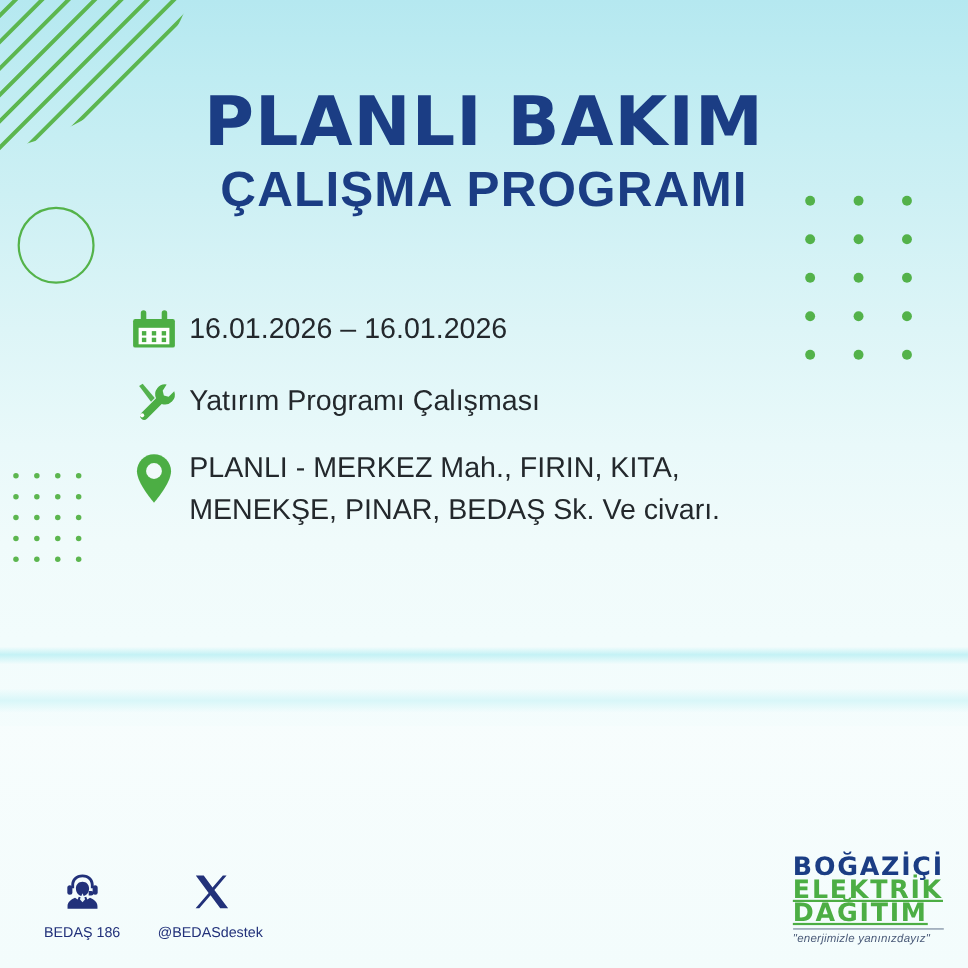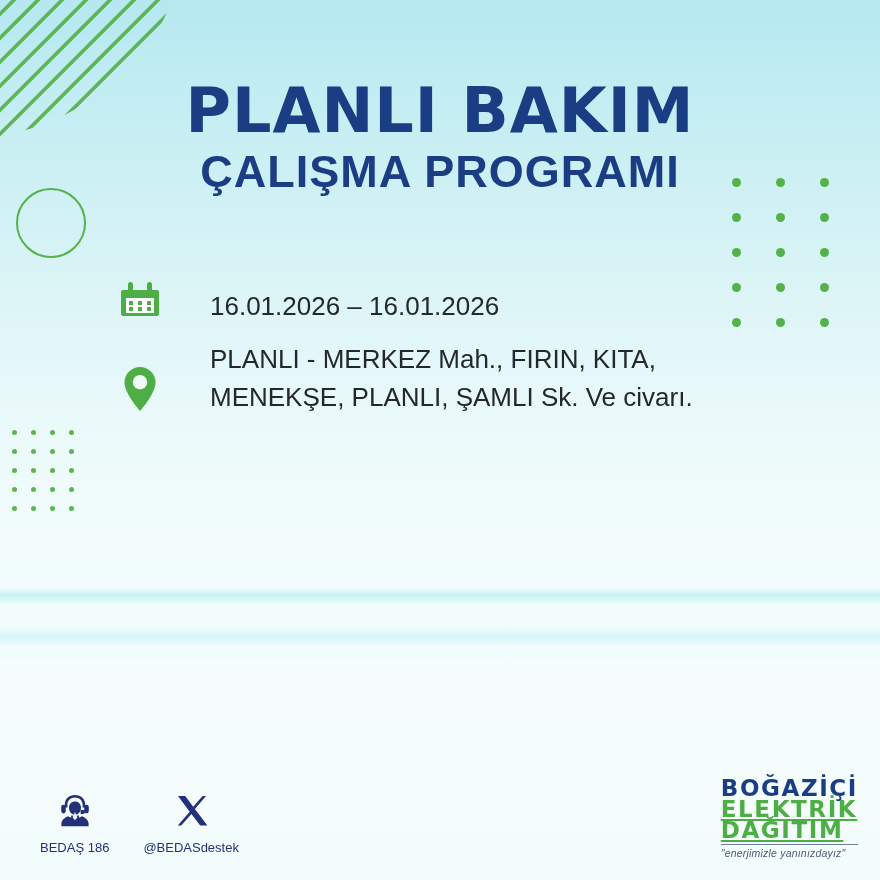--- a/index.html
+++ b/index.html
@@ -89,23 +89,22 @@
     letter-spacing: 1px;
     color: #1b3d84;
     line-height: 1.1;
     font-family: "Liberation Sans", sans-serif;
   }
 
   
   #info-block { position: absolute; left: 118px; top: 272px; width: 700px; }
   .info-row {
     display: flex;
-    align-items: flex-end;
+    align-items: flex-start;
     margin-bottom: 12px;
-    gap: 38px;
   }
   .info-icon {
     width: 54px;
     min-width: 54px;
     height: 54px;
     display: flex;
     align-items: center;
     justify-content: flex-start;
   }
   .info-text {
@@ -262,31 +261,43 @@
             <rect x="11" y="30" width="4" height="4"></rect>
             <rect x="20" y="30" width="4" height="4"></rect>
             <rect x="29" y="30" width="4" height="4"></rect>
           </g>
         </svg>
       </span>
       <span class="info-text">16.01.2026 – 16.01.2026</span>
     </div>
 
 
+    <div class="info-row" id="row-work">
+      <span class="info-icon">
+        <svg width="44" height="44" viewBox="0 0 44 44">
+          <g fill="#4cae44">
+            <path d="M33.5 6.5 a9 9 0 0 0 -9.6 12.6 L10.5 32.5 a3.6 3.6 0 0 0 5.1 5.1 L29 24.2 a9 9 0 0 0 11.4 -11.6 l-5.1 5.1 -4.3 -1.1 -1.1 -4.3 z"></path>
+            <path d="M8.5 8.0 l3.2 -2.2 11.0 13.0 -3.4 3.4 z" opacity="0.95"></path>
+            <circle cx="11.2" cy="34.6" r="1.9" fill="#ffffff"></circle>
+          </g>
+        </svg>
+      </span>
+      <span class="info-text">Yatırım Programı Çalışması</span>
+    </div>
 
     <div class="info-row" id="row-address">
       <span class="info-icon">
         <svg width="44" height="50" viewBox="0 0 44 50">
           <path d="M22 3 C13.4 3 6.5 9.9 6.5 18.5 C6.5 29.6 22 47 22 47 C22 47 37.5 29.6 37.5 18.5 C37.5 9.9 30.6 3 22 3 Z" fill="#4cae44"></path>
           <circle cx="22" cy="18.2" r="7.2" fill="#f0fafa"></circle>
         </svg>
       </span>
       <span class="info-text">
         <span>PLANLI - MERKEZ Mah., FIRIN, KITA,</span><br>
-        <span>MENEKŞE, PLANLI, ŞAMLI Sk. Ve civarı.</span>
+        <span>MENEKŞE, PINAR, BEDAŞ Sk. Ve civarı.</span>
       </span>
     </div>
 
   </div>
 
   <div id="footer-links">
 
     <div class="footer-item">
       <span class="footer-glyph">
         <svg width="44" height="44" viewBox="0 0 44 44">

